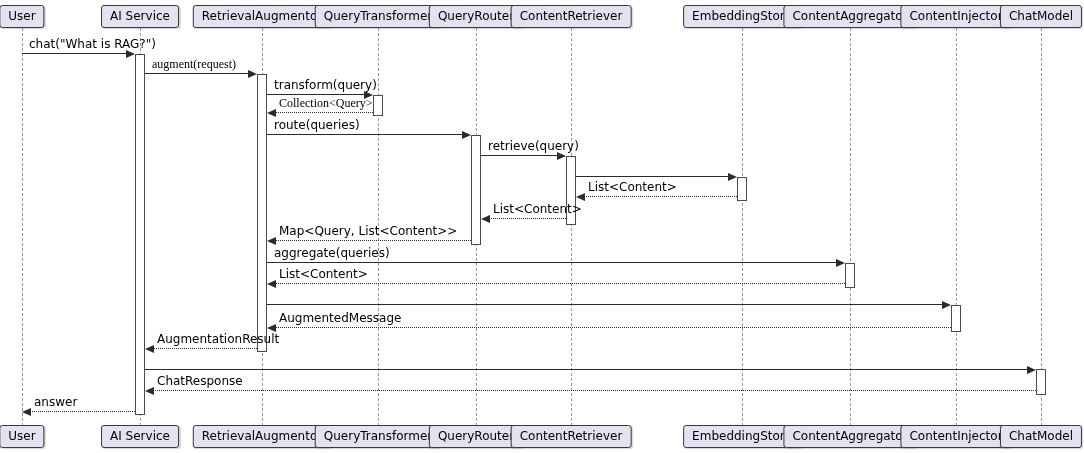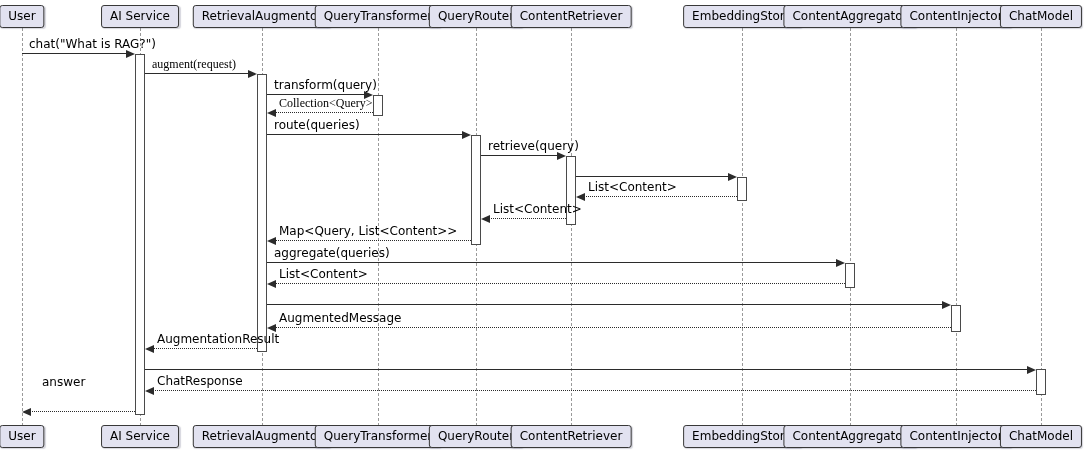--- a/index.html
+++ b/index.html
@@ -127,14 +127,14 @@
     <div class="msg-line return" style="left: 153px; width: 104px; top: 348px;"></div>
     <div class="arrowhead left" style="top: 344.5px; left: 145px;"></div>
     <div class="msg-label" style="left: 157px; top: 333px;">AugmentationResult</div>
     <div class="msg-line solid" style="left: 145px; width: 883px; top: 369px;"></div>
     <div class="arrowhead right" style="top: 365.5px; left: 1027px;"></div>
     <div class="msg-line return" style="left: 153px; width: 883px; top: 390px;"></div>
     <div class="arrowhead left" style="top: 386.5px; left: 145px;"></div>
     <div class="msg-label" style="left: 157px; top: 375px;">ChatResponse</div>
     <div class="msg-line return" style="left: 30px; width: 105px; top: 411px;"></div>
     <div class="arrowhead left" style="top: 407.5px; left: 22px;"></div>
-    <div class="msg-label" style="left: 34px; top: 376px; margin-left: 8px;">answer</div>
+    <div class="msg-label" style="left: 34px; top: 396px;">answer</div>
   </div>
 
 </body></html>

